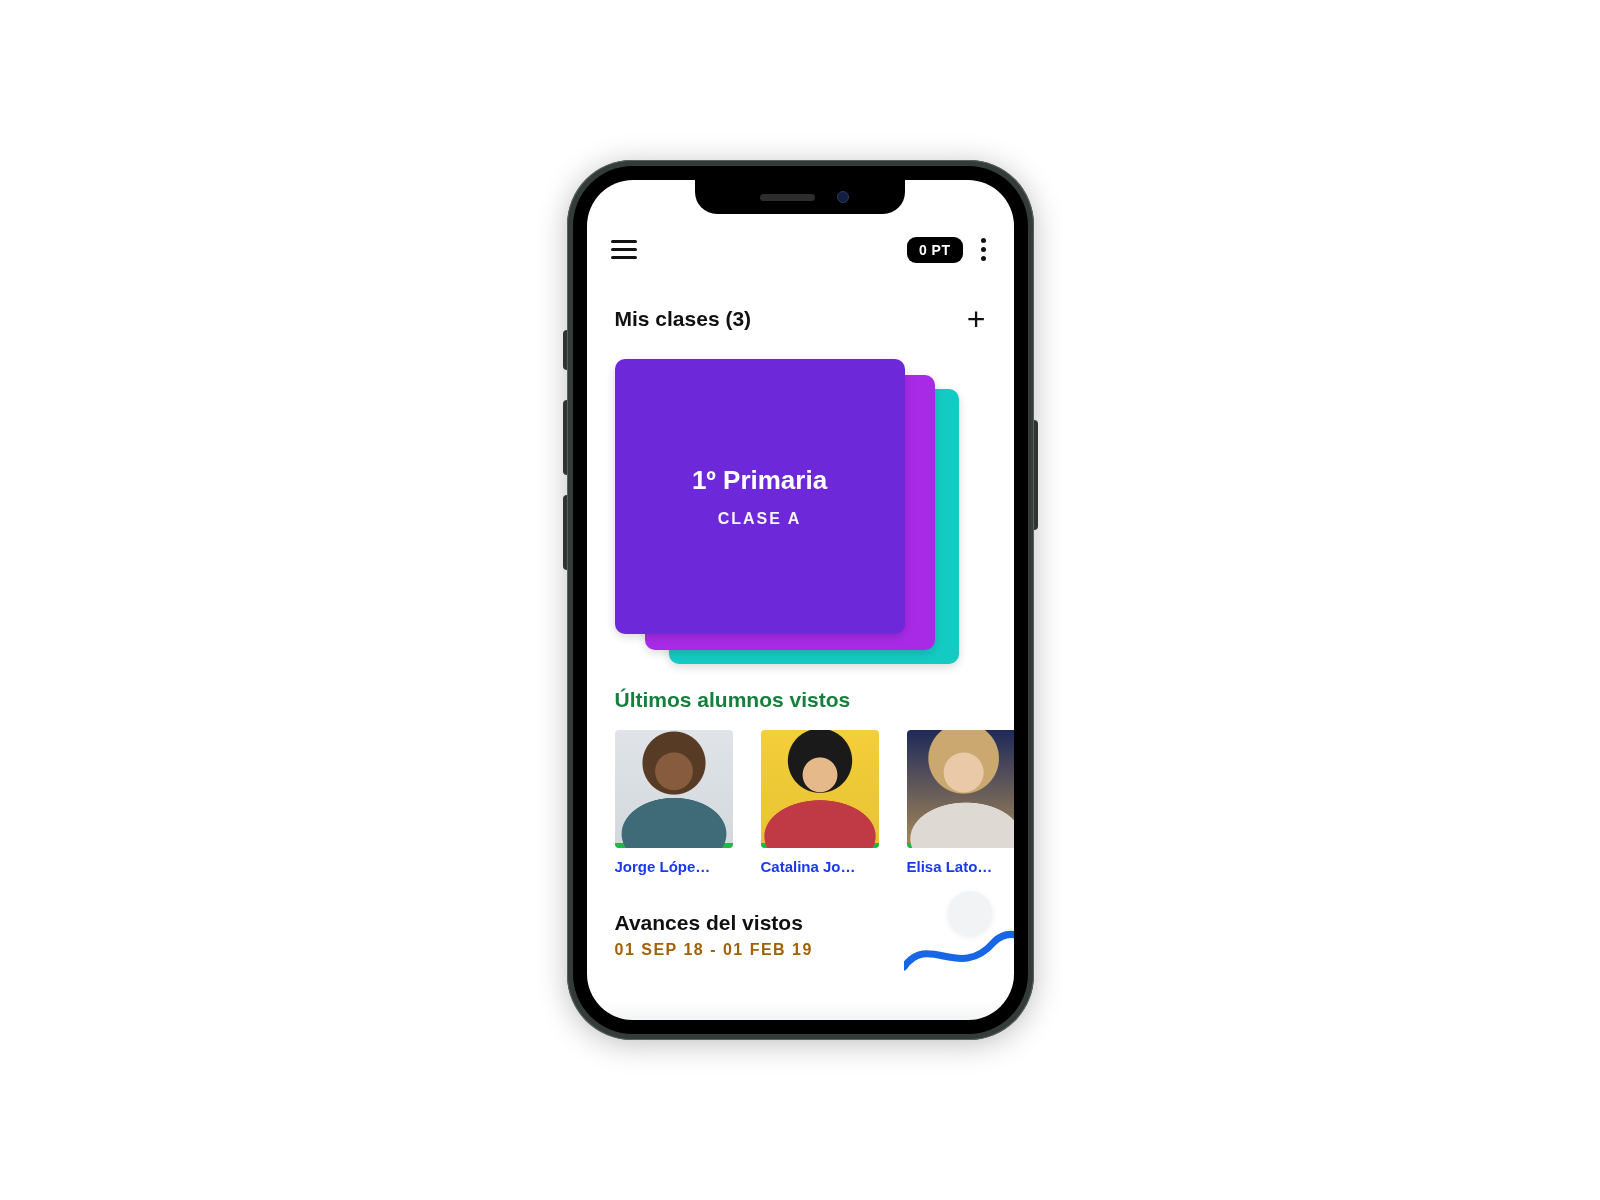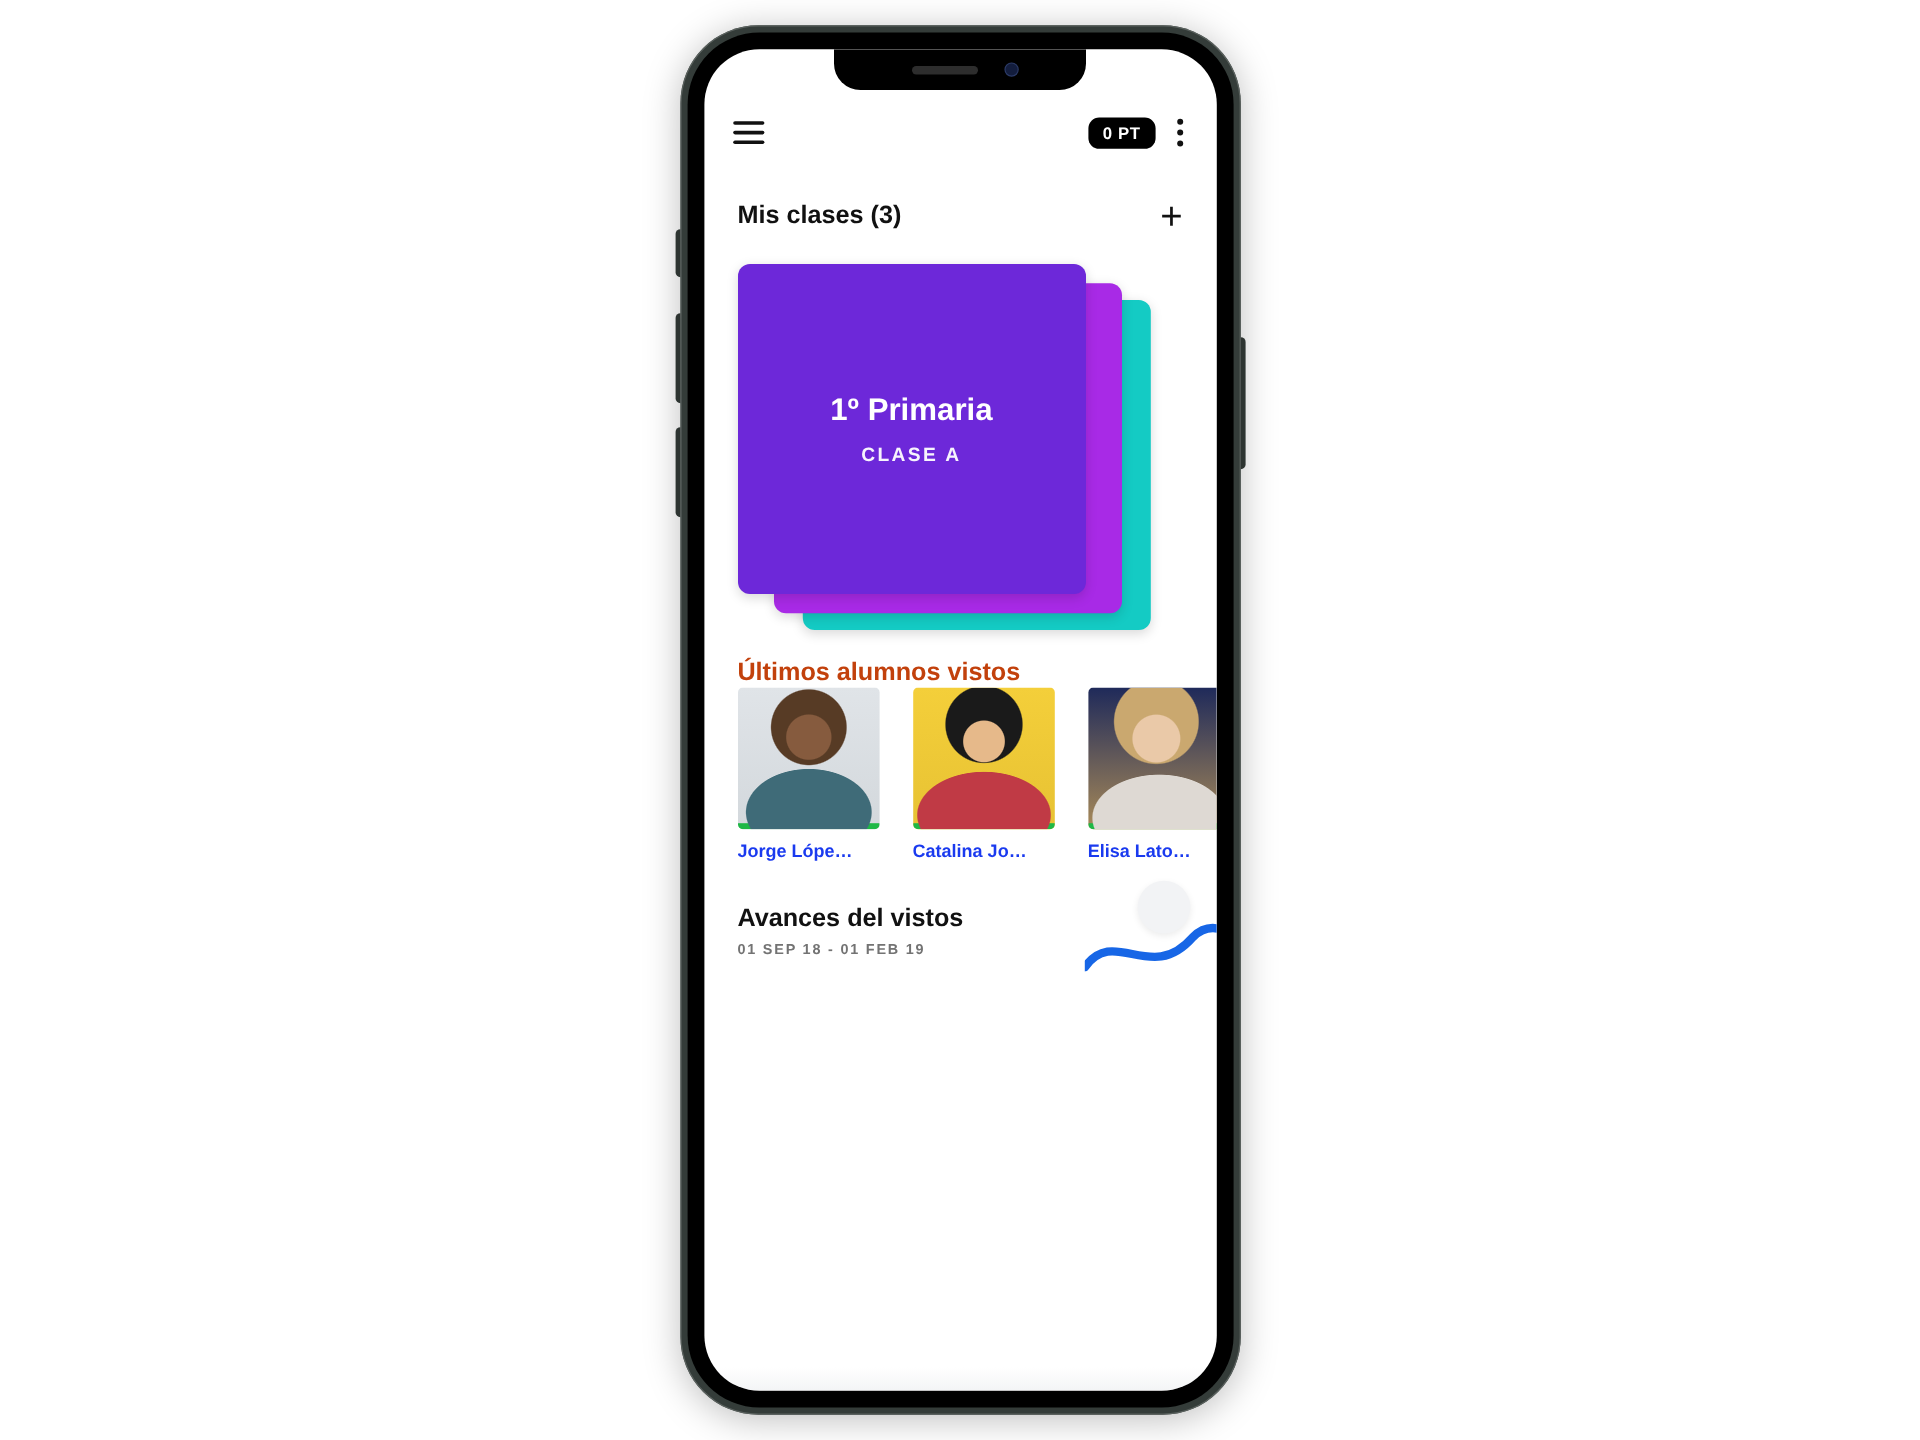--- a/index.html
+++ b/index.html
@@ -10,21 +10,21 @@
     display: flex;
     align-items: center;
     justify-content: center;
     font-family: -apple-system, "Segoe UI", Helvetica, Arial, sans-serif;
   }
 
   
   .phone-frame {
     position: relative;
     width: 467px;
-    height: 1158px;
+    height: 880px;
     background: #343c39;
     border-radius: 65px;
     padding: 6px;
     box-shadow:
       inset 0 0 0 1px #5a615e,
       0 4px 30px rgba(0,0,0,0.25);
   }
   .phone-bezel {
     width: 100%;
     height: 100%;
@@ -142,21 +142,21 @@
   .card-a {
     background:#6d28d9; left: 0; top: 0;
     color:#fff; display:flex; flex-direction:column;
     align-items:center; justify-content:center; gap:14px;
   }
   .card-a .grade { font-size: 26px; font-weight: 800; }
   .card-a .group { font-size: 16px; font-weight: 600; letter-spacing: 2px; opacity:.95; }
 
   
   .students-section { padding: 34px 0 0 28px; }
-  .students-title { font-size: 21px; font-weight: 800; color:#c2410c; margin-bottom: 0; }
+  .students-title { font-size: 21px; font-weight: 800; color:#15803d; margin-bottom: 18px; }
   .students-row {
     display:flex; gap: 28px; overflow:hidden;
   }
   .student { width: 118px; flex:0 0 auto; }
   .student-photo {
     width: 118px; height: 118px; border-radius: 4px; position: relative; overflow:hidden;
   }
   .student-photo .underline {
     position:absolute; left:0; right:0; bottom:0; height:5px; background:#1fb846;
   }
@@ -188,21 +188,21 @@
     content:""; position:absolute; inset:0;
     background:
       radial-gradient(circle at 48% 36%, #eac9a8 0 20%, transparent 21%),
       radial-gradient(ellipse 85% 55% at 50% 92%, #ded9d3 0 55%, transparent 56%),
       radial-gradient(circle at 48% 24%, #caa86f 0 32%, transparent 33%);
   }
 
   
   .progress-section { padding: 36px 28px 0 28px; position:relative; }
   .progress-title { font-size: 21px; font-weight: 800; color:#111; }
-  .progress-dates { margin-top: 6px; font-size: 12px; font-weight: 700; letter-spacing: 1.5px; color:#737373; }
+  .progress-dates { margin-top: 6px; font-size: 16px; font-weight: 700; letter-spacing: 1.5px; color:#a16207; }
   .circle-fab {
     position:absolute; right: 22px; top: 16px;
     width: 44px; height: 44px; border-radius: 50%;
     background:#f2f3f5; box-shadow: 0 2px 6px rgba(0,0,0,0.08);
   }
   .stroke-deco {
     position:absolute; right: -20px; bottom: -18px; width: 130px; height: 50px;
   }
 
   

